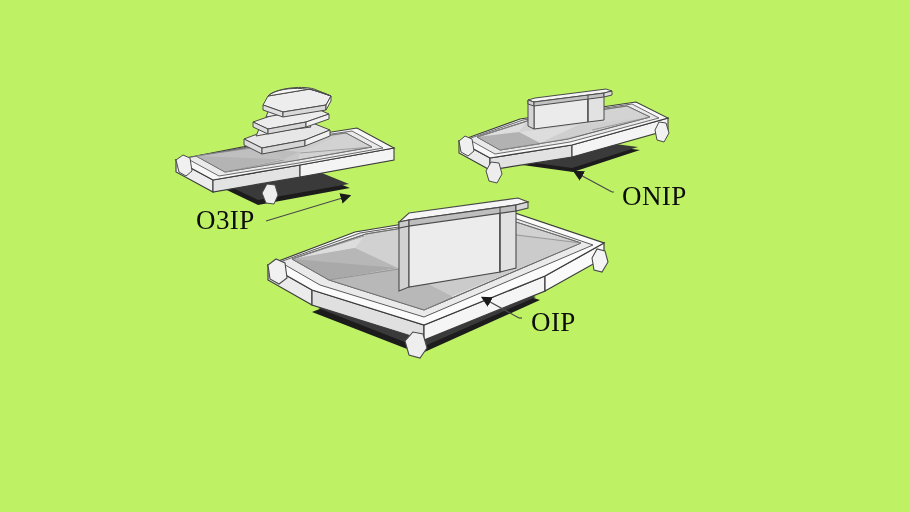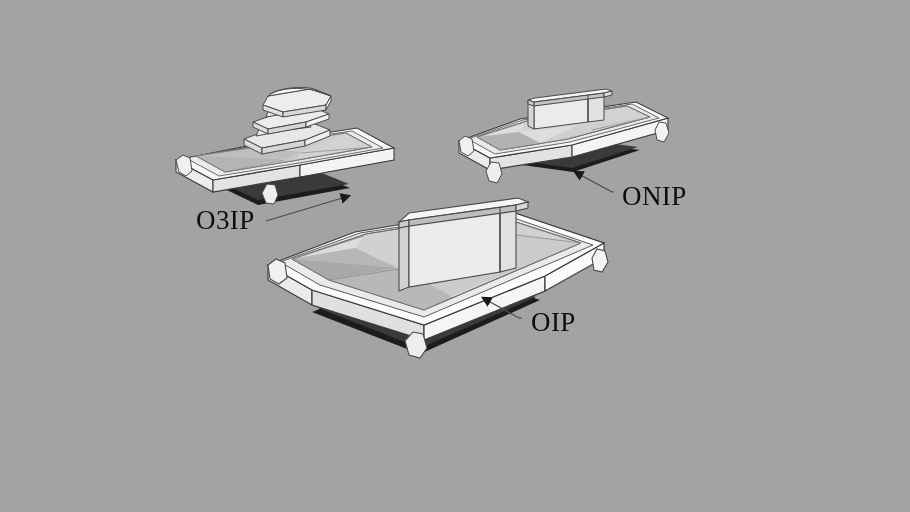--- a/index.html
+++ b/index.html
@@ -10,21 +10,21 @@
   body {
     width: 910px;
     height: 512px;
     overflow: hidden;
     font-family: "Liberation Serif", serif;
   }
   #scene {
     position: relative;
     width: 910px;
     height: 512px;
-    background: #a3a3a3;
+    background: #bef264;
   }
   #scene svg {
     position: absolute;
     top: 0;
     left: 0;
     display: block;
   }
   .callout-text {
     font-family: "Liberation Serif", serif;
     font-size: 27px;

